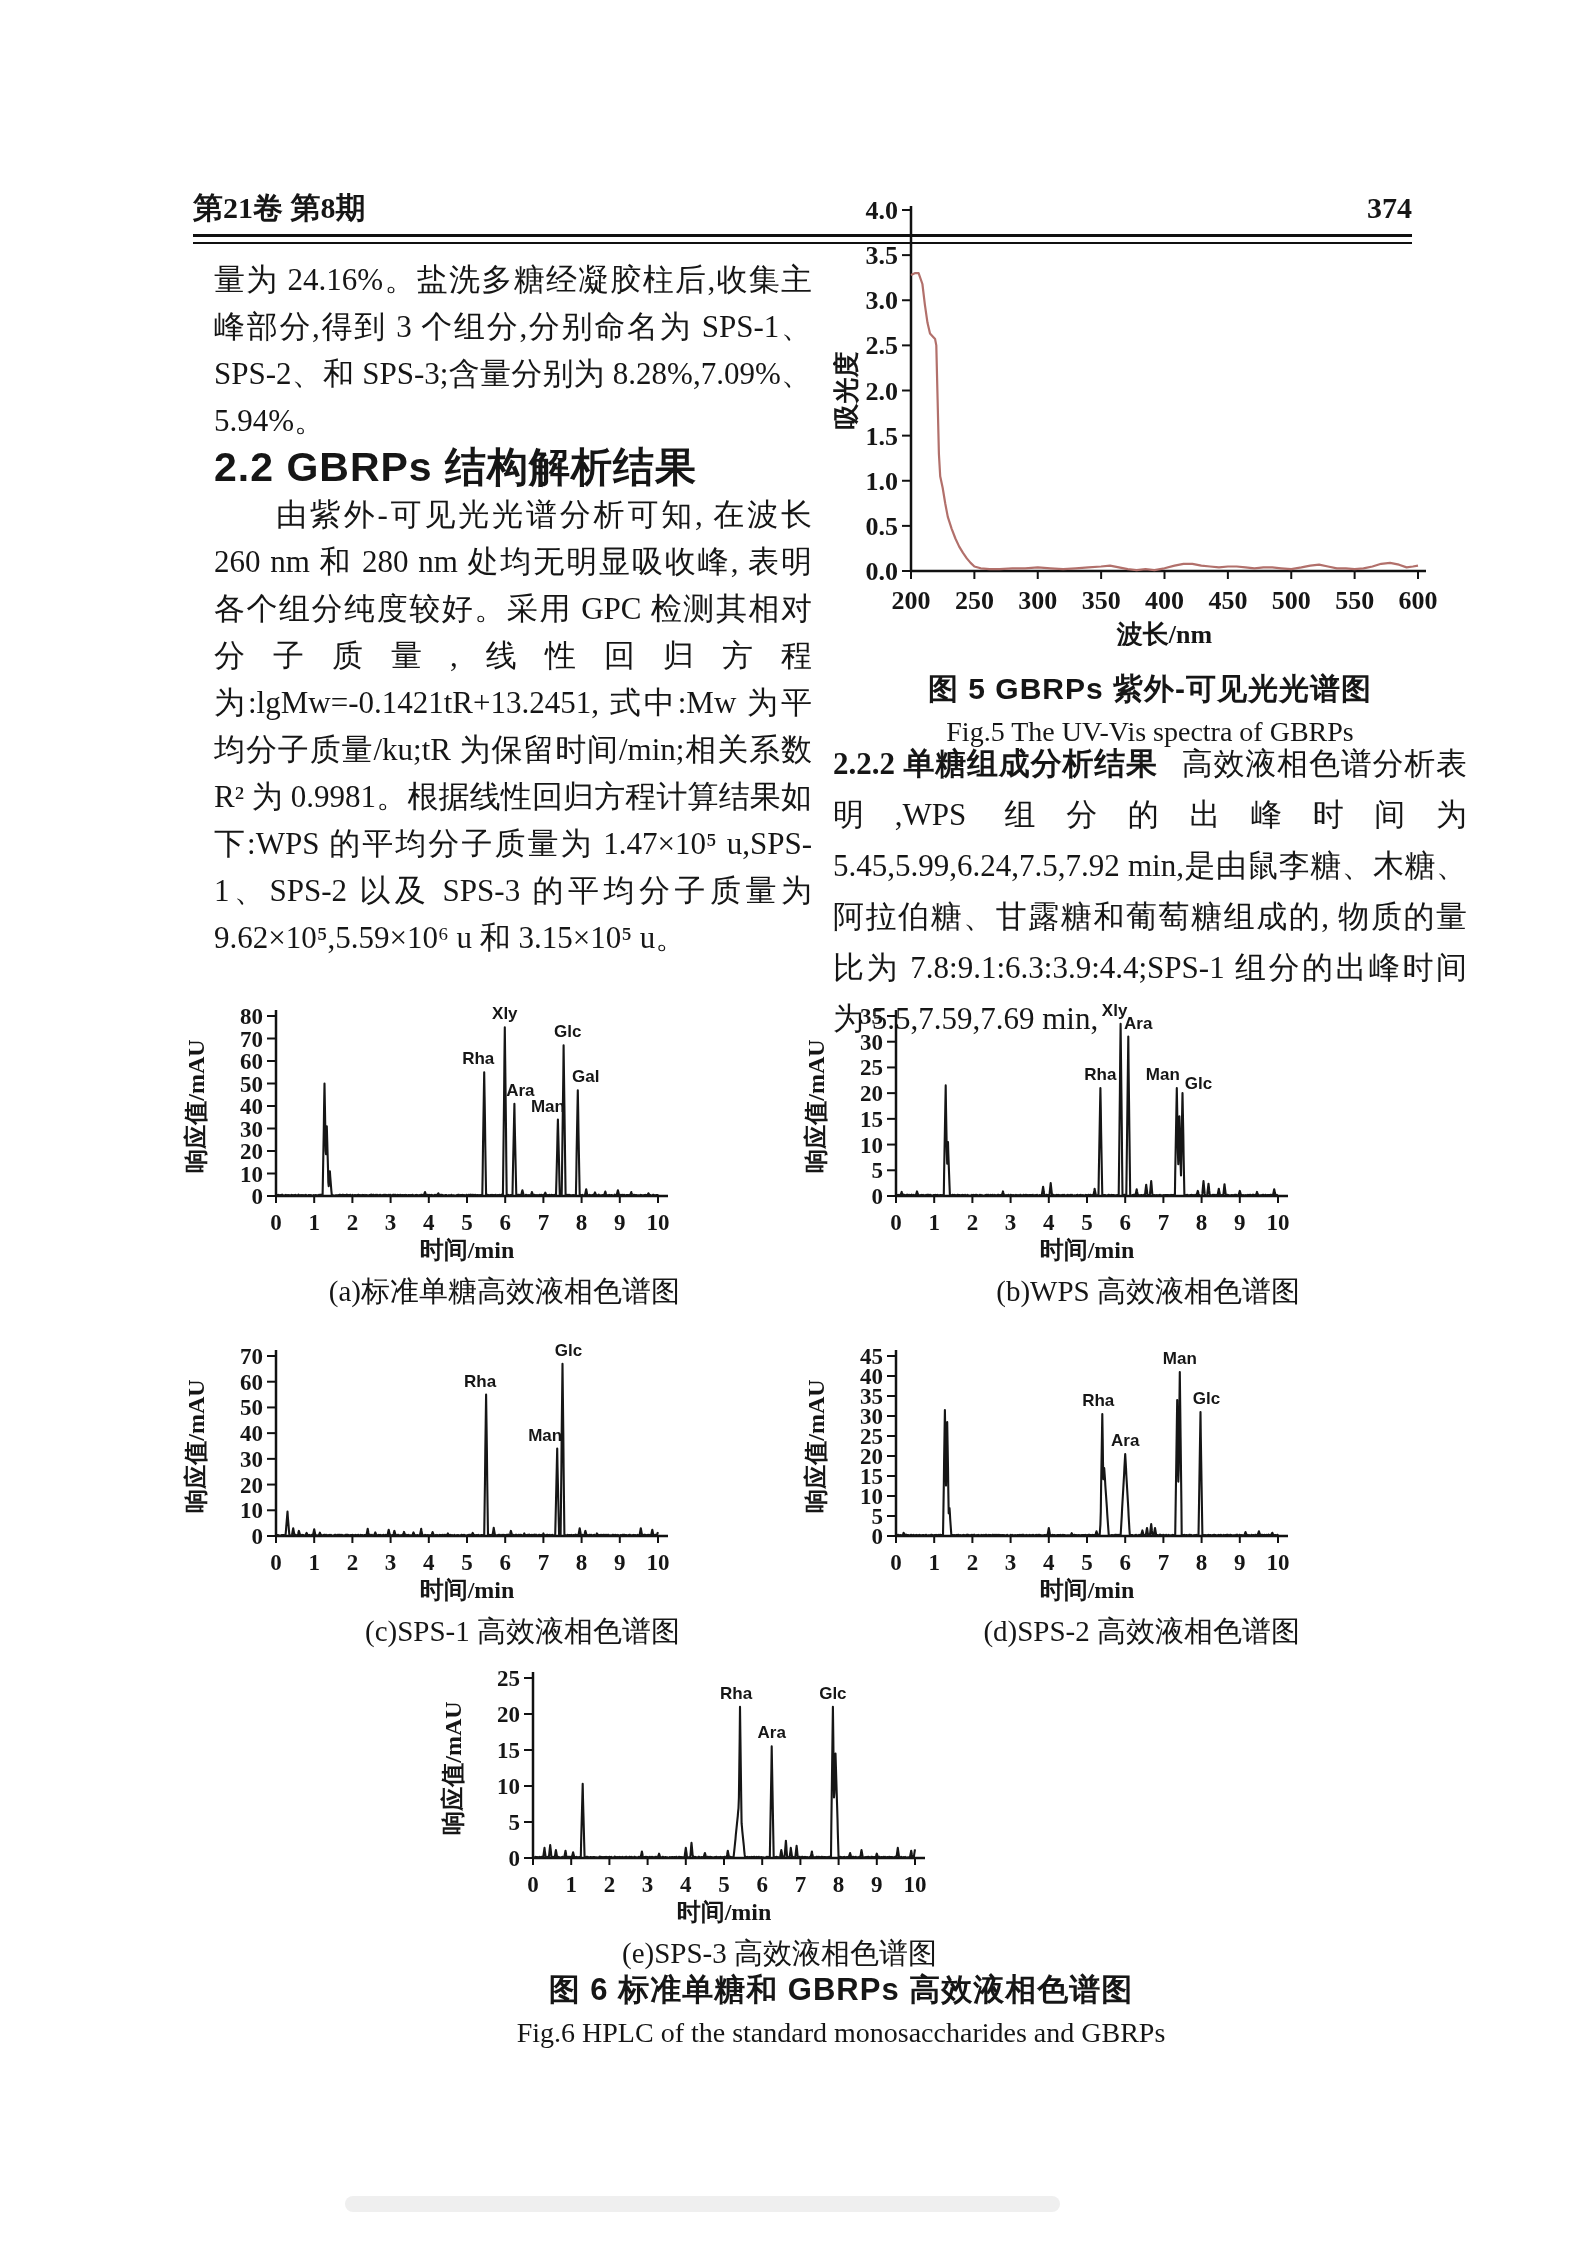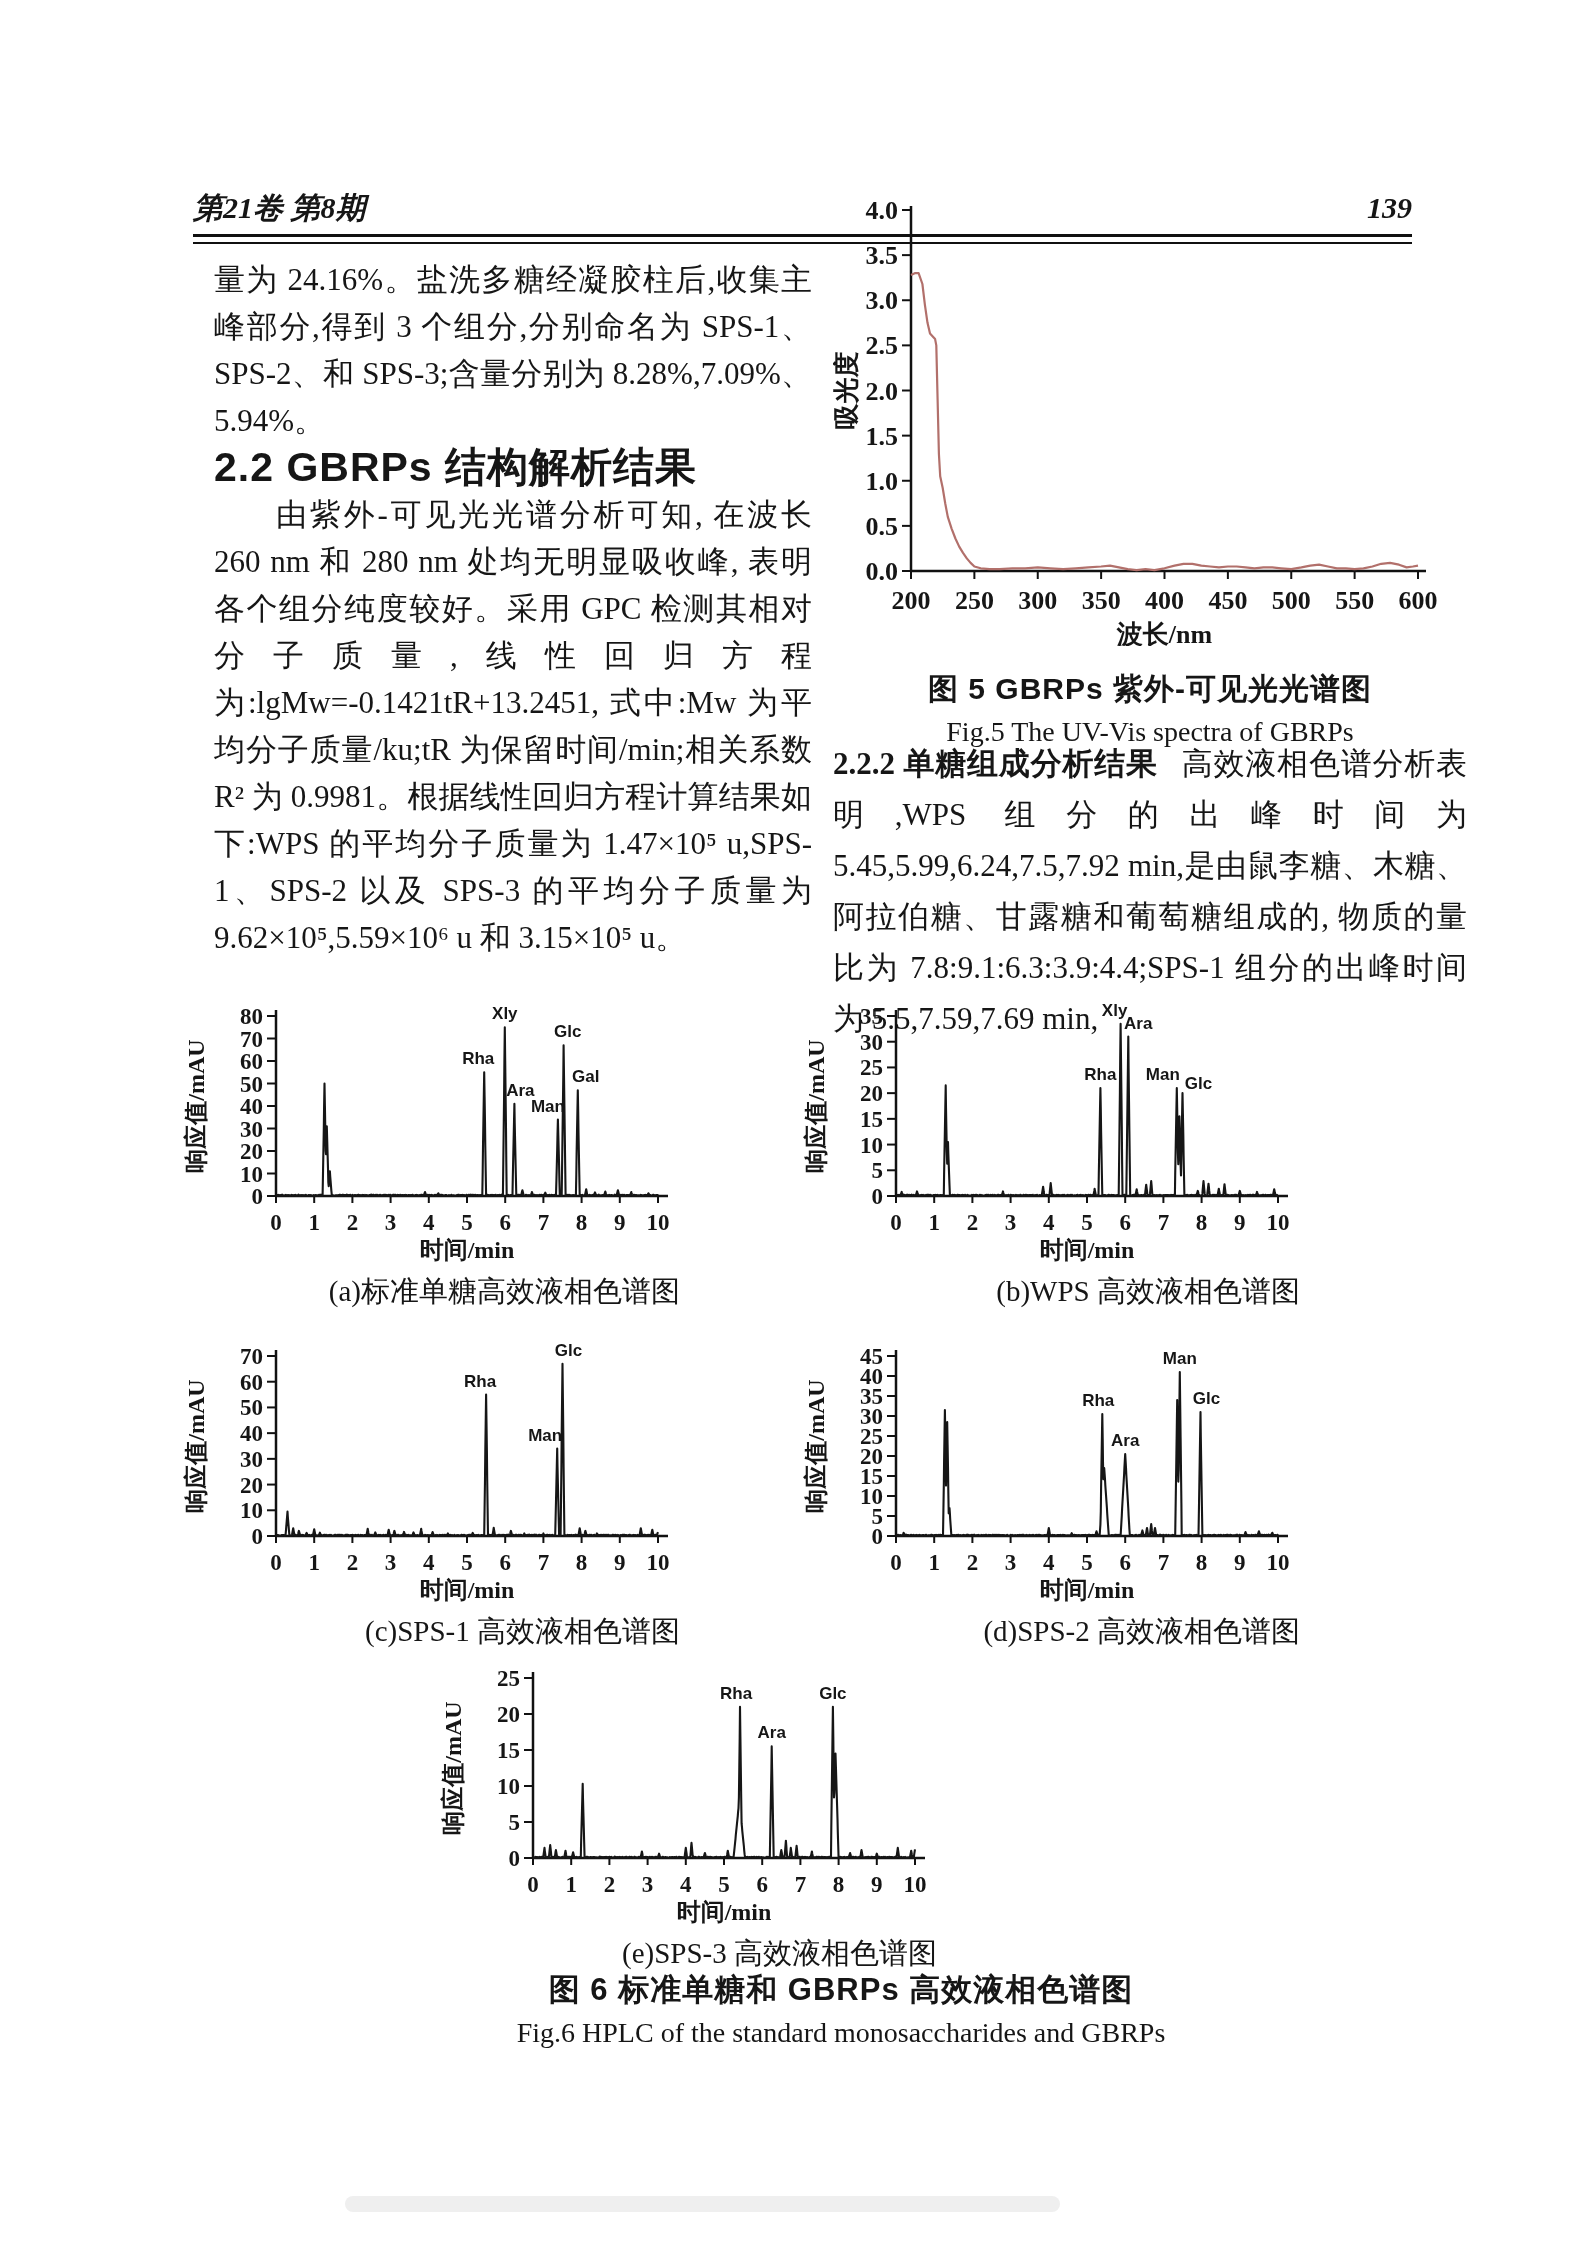--- a/index.html
+++ b/index.html
@@ -1,20 +1,20 @@
 <!DOCTYPE html>
 <html><head>
 <meta charset="utf-8">
 <style>
   html,body{margin:0;padding:0;background:#ffffff;}
   .page{position:relative;width:1588px;height:2245px;background:#fff;overflow:hidden;
         font-family:"Liberation Serif",serif;color:#161616;}
   
   .hdr{position:absolute;left:193px;top:188px;width:1219px;display:flex;
-       justify-content:space-between;align-items:baseline;font-size:30px;font-weight:bold;font-style:italic;}
+       justify-content:space-between;align-items:baseline;font-size:30px;font-weight:bold;}
   .hdr-title{letter-spacing:4px;}
   .hdr-rule{position:absolute;left:193px;top:234px;width:1219px;height:5px;
             border-top:3px solid #101010;border-bottom:2px solid #101010;}
   
   .col-left{position:absolute;left:193px;top:256px;width:598px;margin-left:21px;}
   .body-p{font-size:31px;line-height:47px;text-align:justify;margin:0;}
   .rc .body-p{line-height:51px;}
   .indent{text-indent:62px;}
   .h-sans{margin:0;font-family:"Liberation Sans",sans-serif;font-weight:bold;
           font-size:41px;line-height:47px;letter-spacing:1px;}
@@ -44,21 +44,21 @@
   .smudge{position:absolute;left:345px;top:2196px;width:715px;height:16px;
           background:#efefef;border-radius:8px;}
 </style>
 </head>
 <body>
 
 <div class="page">
 
   <div class="hdr">
     <span>第21卷 第8期</span>
-    <span>139</span>
+    <span>374</span>
   </div>
   <div class="hdr-rule"></div>
 
   <div class="col-left">
     <p class="body-p">量为 24.16%。盐洗多糖经凝胶柱后,收集主峰部分,得到 3 个组分,分别命名为 SPS-1、SPS-2、和 SPS-3;含量分别为 8.28%,7.09%、5.94%。</p>
     <h3 class="h-sans">2.2  GBRPs 结构解析结果</h3>
     <p class="body-p indent">由紫外-可见光光谱分析可知, 在波长 260 nm 和 280 nm 处均无明显吸收峰, 表明各个组分纯度较好。采用 GPC 检测其相对分子质量,线性回归方程为:lgMw=-0.1421tR+13.2451, 式中:Mw 为平均分子质量/ku;tR 为保留时间/min;相关系数 R² 为 0.9981。根据线性回归方程计算结果如下:WPS 的平均分子质量为 1.47×10⁵ u,SPS-1、SPS-2 以及 SPS-3 的平均分子质量为 9.62×10⁵,5.59×10⁶ u 和 3.15×10⁵ u。</p>
   </div>
 
   <div class="fig5">

